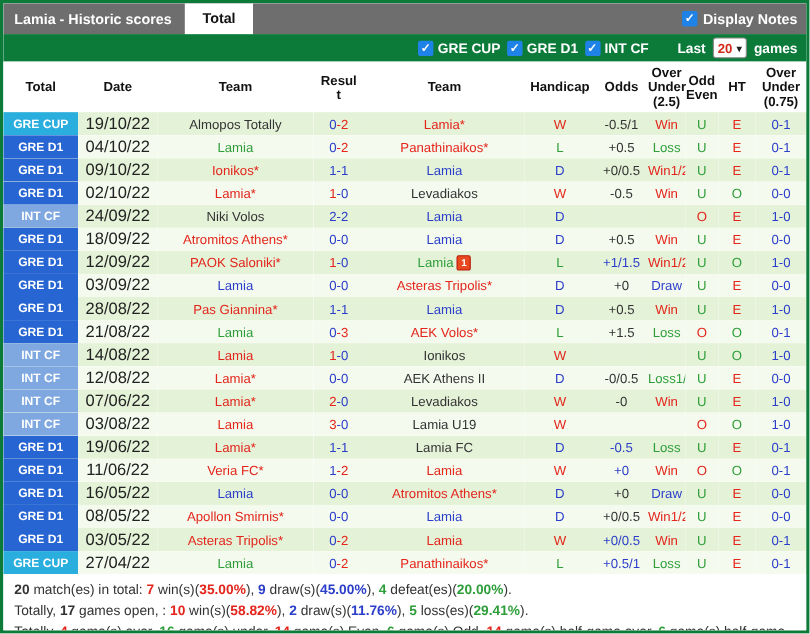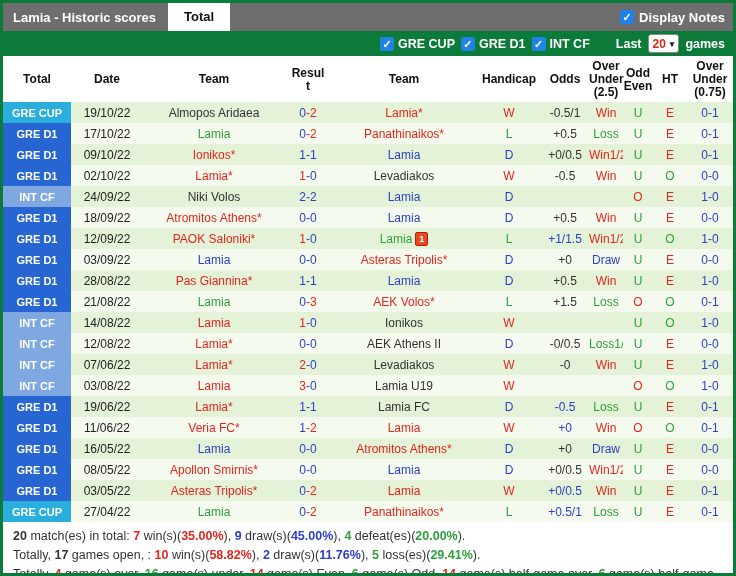--- a/index.html
+++ b/index.html
@@ -30,21 +30,21 @@
   tr.odd  { background:#e4f2d8; }
   tr.even { background:#f5faee; }
   td.match { color:#fff; font-weight:bold; font-size:11px; }
   .comp-cup   { background:#29aede; }
   .comp-d1    { background:#2766d2; }
   .comp-intcf { background:#7fa8e0; }
   .c-red   { color:#e3251c; }
   .c-green { color:#2e9e3a; }
   .c-blue  { color:#2b3ec9; }
   .c-black { color:#333333; }
-  td.date { color:#222; font-size:12px; }
+  td.date { color:#222; font-size:15px; }
   .card { display:inline-block; background:#e8491f; color:#fff; font-size:9px; font-weight:bold; border-radius:2px; padding:0 3px; margin-left:3px; line-height:12px; border:1px solid #b71c0c; vertical-align:1px; }
 
   
   .summary { padding:5px 10px 0; font-size:12.5px; color:#222; line-height:19px; background:#fff; }
   .summary .seg-b { font-weight:bold; }
 </style>
 </head>
 <body>
 
 <div class="page">
@@ -112,34 +112,34 @@
           <th>HT</th>
           <th>Over
 Under
 (0.75)</th>
         </tr>
       </thead>
     <tbody id="rows">
         <tr class="odd">
           <td class="match comp-cup">GRE CUP</td>
           <td class="date">19/10/22</td>
-          <td><span class="c-black">Almopos Aridaea</span></td>
+          <td><span class="c-black">Almopos Totally</span></td>
           <td><span class="c-blue">0</span><span class="c-red">-</span><span class="c-red">2</span></td>
           <td><span class="c-red">Lamia*</span></td>
           <td><span class="c-red">W</span></td>
           <td><span class="c-black">-0.5/1</span></td>
           <td><span class="c-red">Win</span></td>
           <td><span class="c-green">U</span></td>
           <td><span class="c-red">E</span></td>
           <td><span class="c-blue">0-1</span></td>
           <td></td>
         </tr>
         <tr class="even">
           <td class="match comp-d1">GRE D1</td>
-          <td class="date">17/10/22</td>
+          <td class="date">04/10/22</td>
           <td><span class="c-green">Lamia</span></td>
           <td><span class="c-blue">0</span><span class="c-red">-</span><span class="c-red">2</span></td>
           <td><span class="c-red">Panathinaikos*</span></td>
           <td><span class="c-green">L</span></td>
           <td><span class="c-black">+0.5</span></td>
           <td><span class="c-green">Loss</span></td>
           <td><span class="c-green">U</span></td>
           <td><span class="c-red">E</span></td>
           <td><span class="c-blue">0-1</span></td>
           <td></td>

